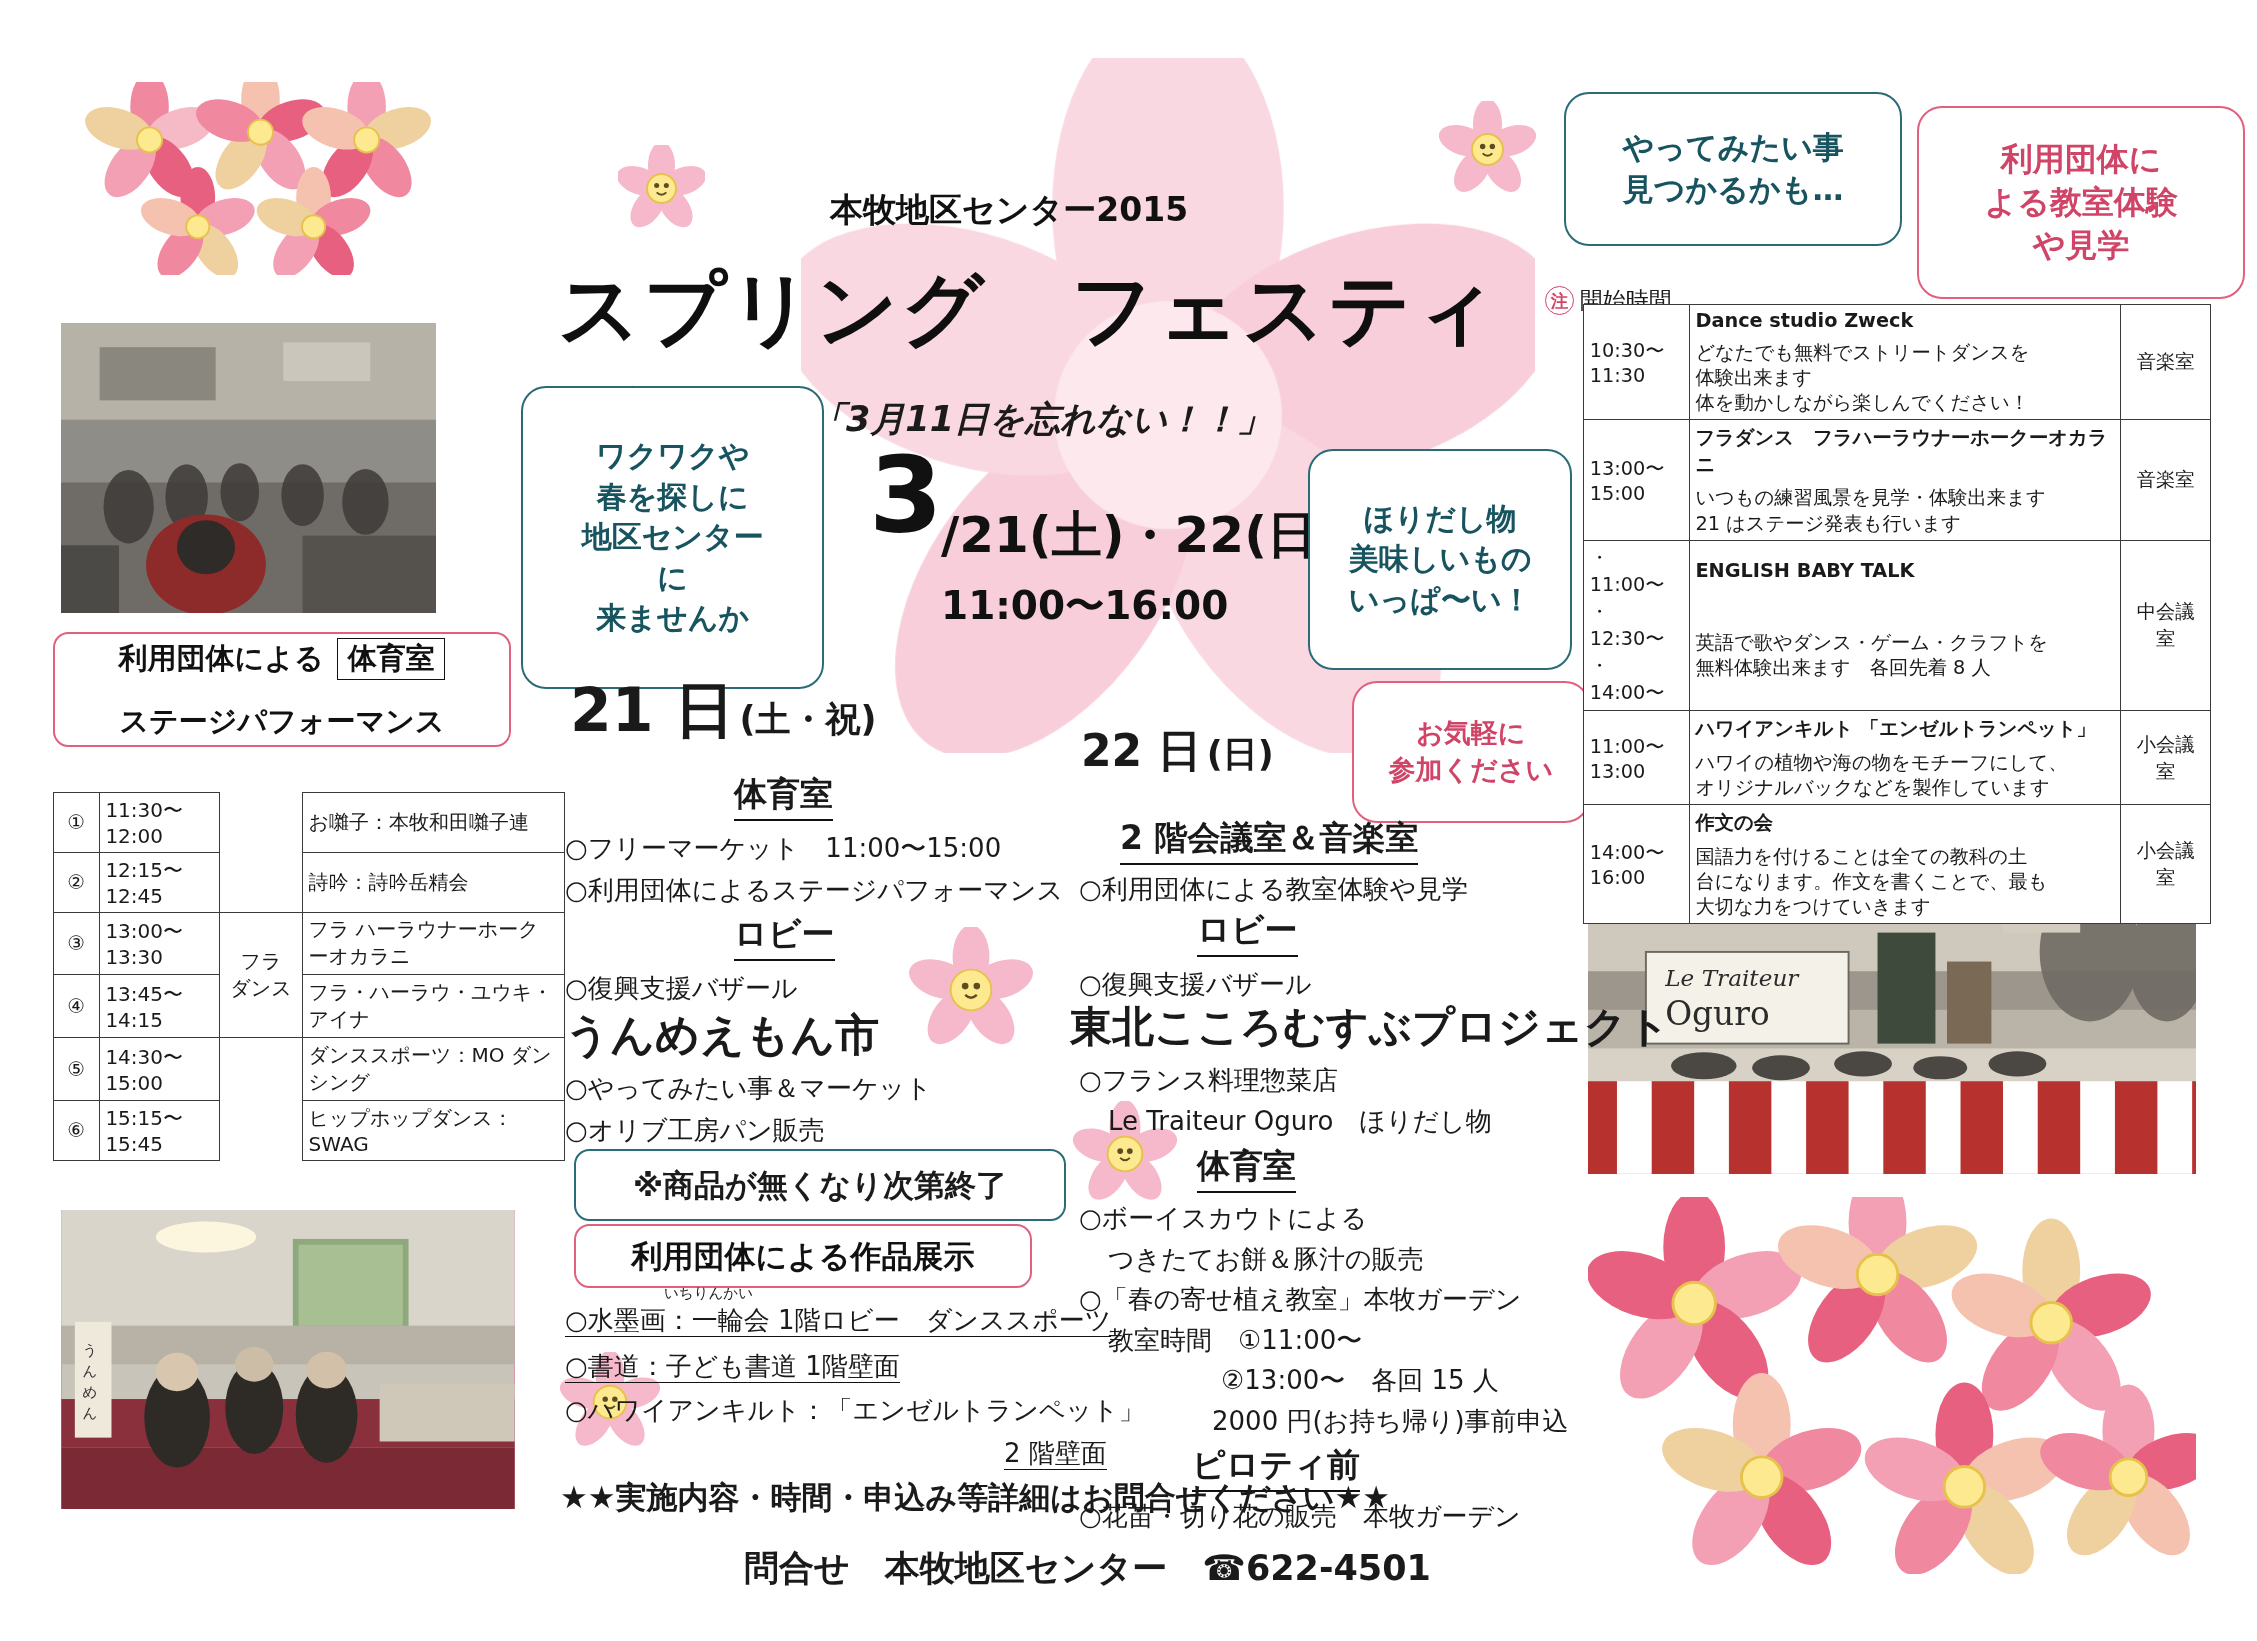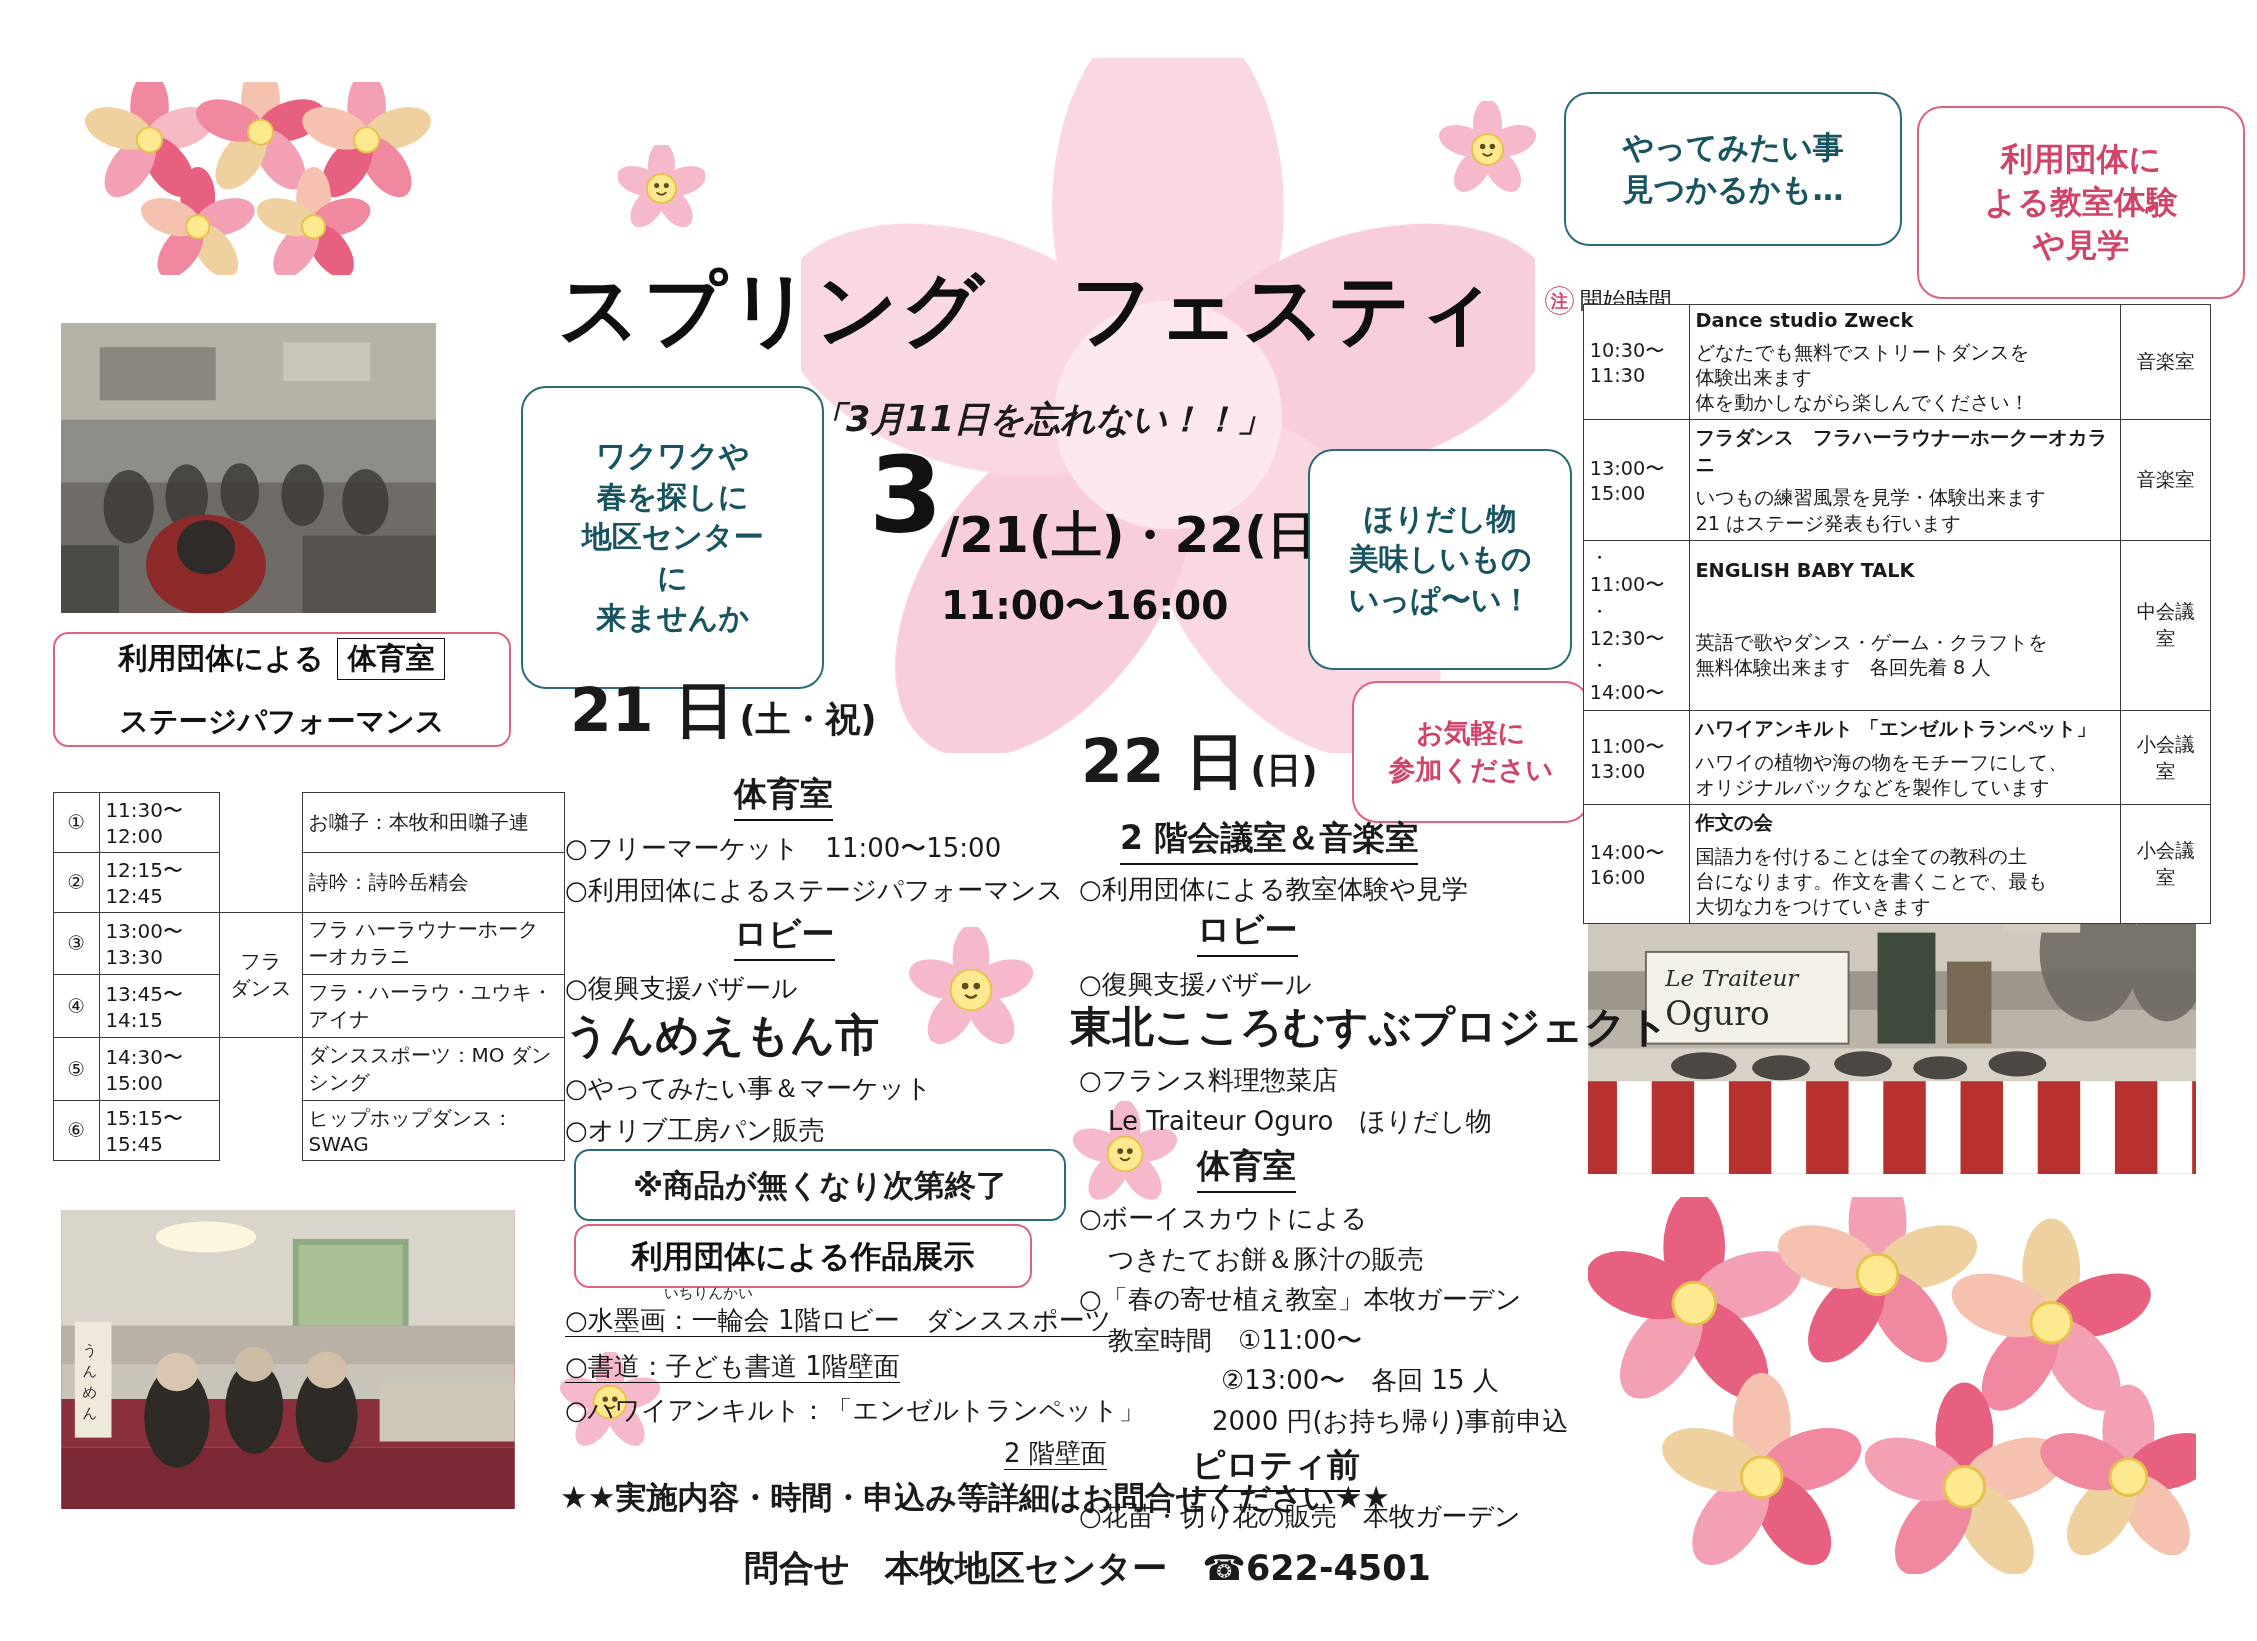--- a/index.html
+++ b/index.html
@@ -323,20 +323,21 @@
           <ellipse cx="45" cy="-16" rx="27" ry="48" fill="#e8607f" transform="rotate(72 45 -16)"></ellipse>
           <ellipse cx="28" cy="39" rx="27" ry="48" fill="#f6c2b0" transform="rotate(144 28 39)"></ellipse>
           <ellipse cx="-28" cy="39" rx="27" ry="48" fill="#efd1a0" transform="rotate(216 -28 39)"></ellipse>
           <ellipse cx="-45" cy="-16" rx="27" ry="48" fill="#f0899f" transform="rotate(288 -45 -16)"></ellipse>
           <circle r="19" fill="#fde98f" stroke="#e6c24d" stroke-width="3"></circle>
         </g>
       </g>
     </svg>
   </div>
 
+  <div class="abs" style="left:830px;top:188px;width:463px;font-size:33px;font-weight:bold;color:#111;">本牧地区センター2015</div>
 
   <div class="abs" style="left:558px;top:256px;width:1023px;font-size:81px;font-weight:bold;color:#0f0f0f;letter-spacing:2.9px;">スプリング　フェスティバル</div>
 
   <div class="abs" style="left:811px;top:396px;width:599px;font-size:35px;font-weight:bold;font-style:italic;color:#1b1b1b;">「3月11日を忘れない！！」</div>
 
   <div class="abs" style="left:869px;top:434px;font-size:106px;font-weight:bold;color:#111;">3</div>
   <div class="abs" style="left:941px;top:502px;font-size:50px;font-weight:bold;color:#111;">/21(土)・22(日)</div>
   <div class="abs" style="left:941px;top:579px;font-size:39px;font-weight:bold;color:#111;">11:00〜16:00</div>
 
   <div class="bubble" style="left:521px;top:386px;width:280px;height:280px;font-size:30px;padding:9.7px;">
@@ -458,21 +459,21 @@
   </div>
   <div class="abs list-line" style="left:565px;top:1348px;font-size:26px;">
     <span style="border-bottom:1.9px solid #111;padding-bottom:1px;">○書道：子ども書道 1階壁面</span>
   </div>
   <div class="abs list-line" style="left:565px;top:1392px;font-size:26px;">○ハワイアンキルト：「エンゼルトランペット」</div>
   <div class="abs list-line" style="left:1004px;top:1435px;font-size:26px;">
     <span style="border-bottom:1.9px solid #111;padding-bottom:1px;">2 階壁面</span>
   </div>
 
   <div class="abs" style="left:1081px;top:722px;width:348px;">
-    <span style="font-size:60px;font-weight:bold;margin-top:31px;">22 日</span>
+    <span style="font-size:44px;font-weight:bold;margin-top:31px;">22 日</span>
     <span style="font-size:35px;font-weight:bold;">(日)</span>
   </div>
 
   <div class="abs b" style="left:1120px;top:816px;font-size:33px;border-bottom:2.9px solid #111;padding-bottom:1.9px;">2 階会議室＆音楽室</div>
   <div class="abs list-line" style="left:1079px;top:871px;font-size:26px;">○利用団体による教室体験や見学</div>
 
   <div class="abs b" style="left:1197px;top:908px;font-size:33px;border-bottom:2.9px solid #111;padding-bottom:1.9px;">ロビー</div>
   <div class="abs list-line" style="left:1079px;top:966px;font-size:26px;">○復興支援バザール</div>
 
   <div class="abs b" style="left:1070px;top:999px;font-size:42px;">東北こころむすぶプロジェクト</div>

